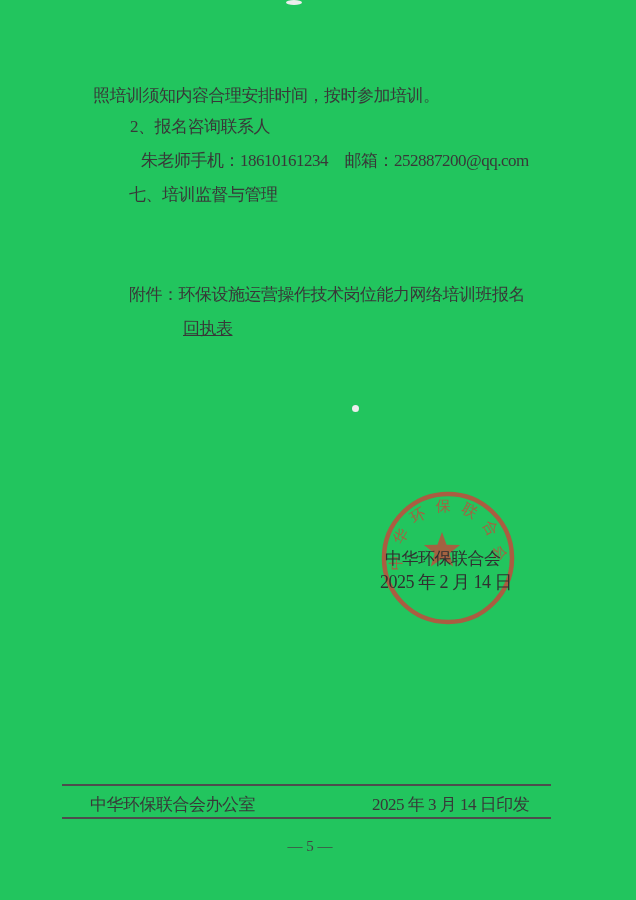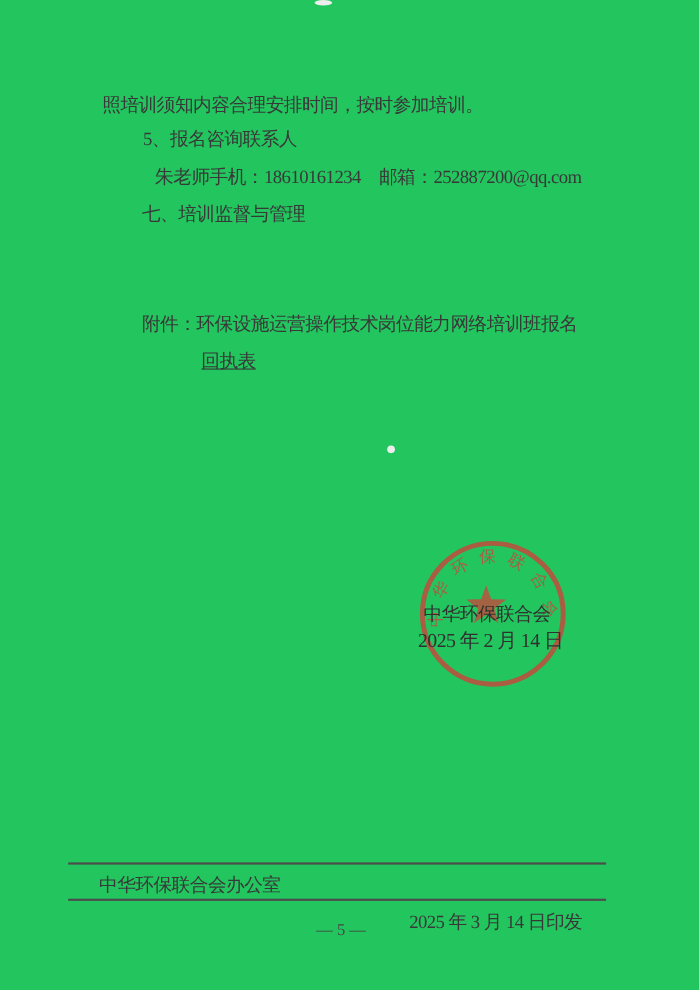--- a/index.html
+++ b/index.html
@@ -44,21 +44,21 @@
   .footer-rule {
     position: absolute;
     left: 62px;
     width: 489px;
     height: 2px;
     background: #4d4d4d;
   }
   .rule-top { top: 784px; }
   .rule-bottom { top: 817px; }
   .footer-left  { top: 793px; left: 90px;  font-size: 17px; }
-  .footer-right { top: 827px; left: 372px; font-size: 17px; }
+  .footer-right { top: 793px; left: 372px; font-size: 17px; }
   .page-number {
     position: absolute;
     top: 838px;
     left: 280px;
     width: 60px;
     text-align: center;
     font-size: 15px;
     letter-spacing: 0;
     color: #444444;
   }
@@ -73,21 +73,21 @@
 </style>
 </head>
 <body>
 
 <div class="page">
 
   <div class="artifact artifact-top"></div>
   <div class="artifact artifact-dot"></div>
 
   <div class="txt line1">照培训须知内容合理安排时间，按时参加培训。</div>
-  <div class="txt line2">5、报名咨询联系人</div>
+  <div class="txt line2">2、报名咨询联系人</div>
   <div class="txt line3">朱老师手机：18610161234　邮箱：252887200@qq.com</div>
   <div class="txt line4">七、培训监督与管理</div>
 
   <div class="txt attach1">附件：环保设施运营操作技术岗位能力网络培训班报名</div>
   <div class="txt attach2">回执表</div>
 
   <svg class="seal-svg" width="140" height="140" viewBox="0 0 140 140">
     <circle cx="70" cy="70" r="64" fill="none" stroke-width="4.5" opacity="0.82" stroke="#c8463a"></circle>
     <polygon points="64,44 68.6,56.7 82.1,57.1 71.4,65.4 75.2,78.4 64,70.8 52.8,78.4 56.6,65.4 45.9,57.1 59.4,56.7" opacity="0.78" fill="#c8463a"></polygon>
     <path id="sealArc" d="M 25.8 86.1 A 47 47 0 1 1 114.2 86.1" fill="none"></path>

